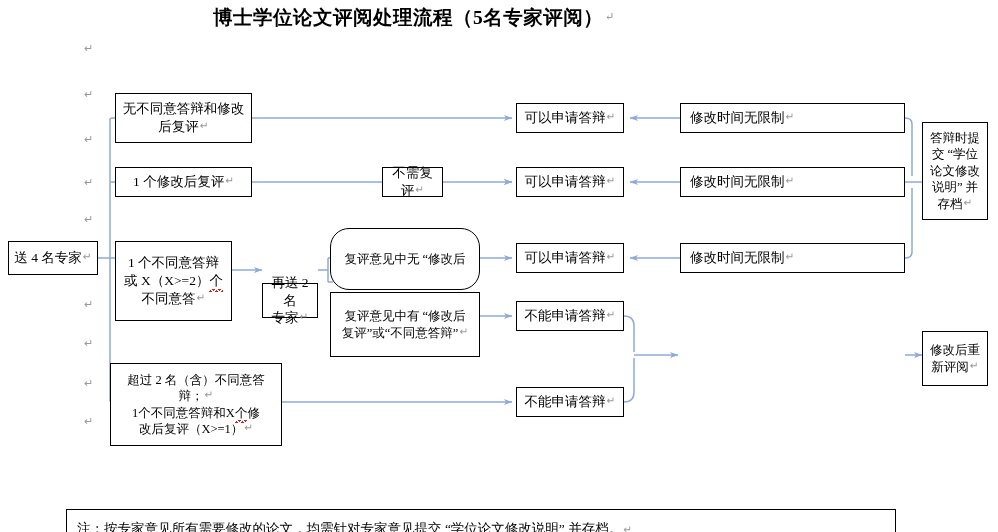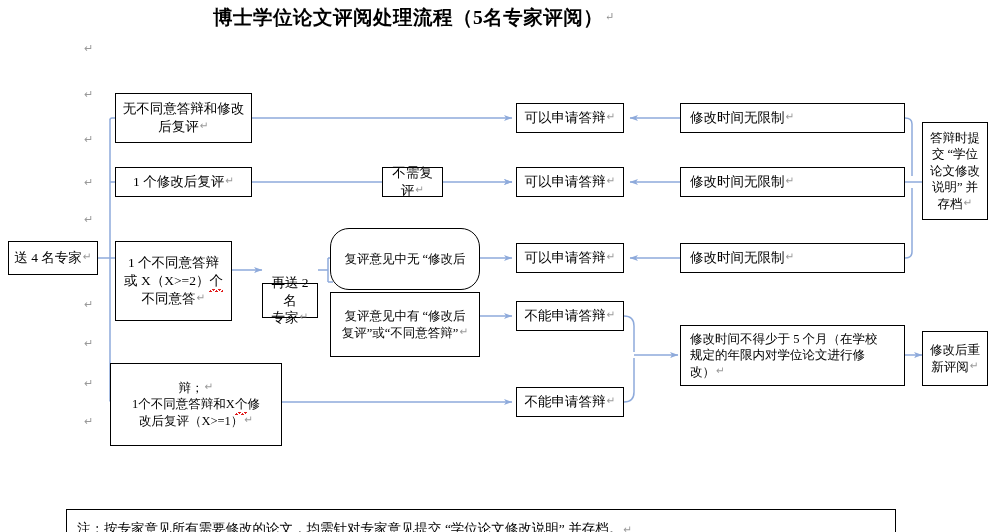--- a/index.html
+++ b/index.html
@@ -195,20 +195,21 @@
   <div class="box" style="left:115px; top:241px; width:117px; height:80px;">
     <div class="inner">
       <div>1 个不同意答辩</div>
       <div><span>或 X（X&gt;=2）</span><span class="squig">个</span></div>
       <div><span>不同意答</span><span class="pc">↵</span></div>
     </div>
   </div>
 
   <div class="box" style="left:110px; top:363px; width:172px; height:83px; font-size:12.5px;">
     <div class="inner">
+      <div>超过 2 名（含）不同意答</div>
       <div><span>辩；</span><span class="pc">↵</span></div>
       <div><span>1个不同意答辩和X</span><span class="squig">个</span><span>修</span></div>
       <div><span>改后复评（X&gt;=1）</span><span class="pc">↵</span></div>
     </div>
   </div>
 
   <div class="box" style="left:262px; top:283px; width:56px; height:35px;">
     <div class="inner">
       <div>再送 2 名</div>
       <div><span>专家</span><span class="pc">↵</span></div>
@@ -257,27 +258,20 @@
   </div>
 
   <div class="box left-align" style="left:680px; top:167px; width:225px; height:30px; padding-left:9px;">
     <div class="inner" style="text-align:left;"><span>修改时间无限制</span><span class="pc">↵</span></div>
   </div>
 
   <div class="box left-align" style="left:680px; top:243px; width:225px; height:30px; padding-left:9px;">
     <div class="inner" style="text-align:left;"><span>修改时间无限制</span><span class="pc">↵</span></div>
   </div>
 
-  <div class="box left-align" style="left:680px; top:325px; width:225px; height:61px; padding-left:9px; font-size:12.5px;">
-    <div class="inner" style="text-align:left;">
-      <div>修改时间不得少于 5 个月（在学校</div>
-      <div>规定的年限内对学位论文进行修</div>
-      <div><span>改）</span><span class="pc">↵</span></div>
-    </div>
-  </div>
 
   <div class="box" style="left:922px; top:122px; width:66px; height:98px; font-size:12.5px;">
     <div class="inner">
       <div>答辩时提</div>
       <div>交 “学位</div>
       <div>论文修改</div>
       <div>说明” 并</div>
       <div><span>存档</span><span class="pc">↵</span></div>
     </div>
   </div>

